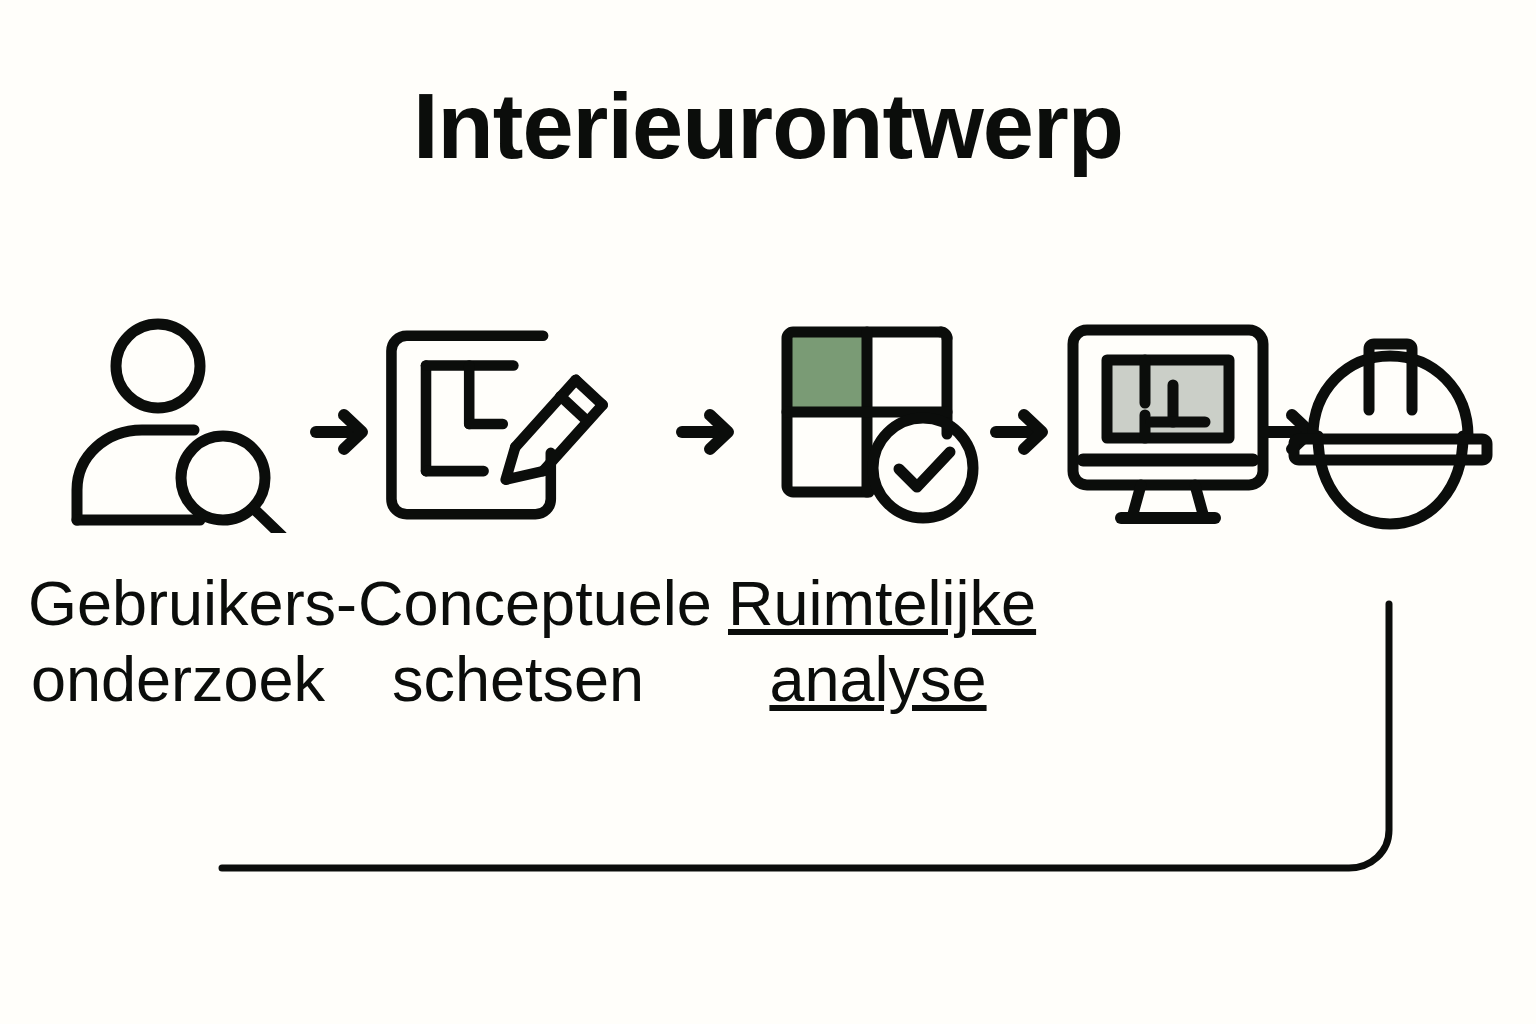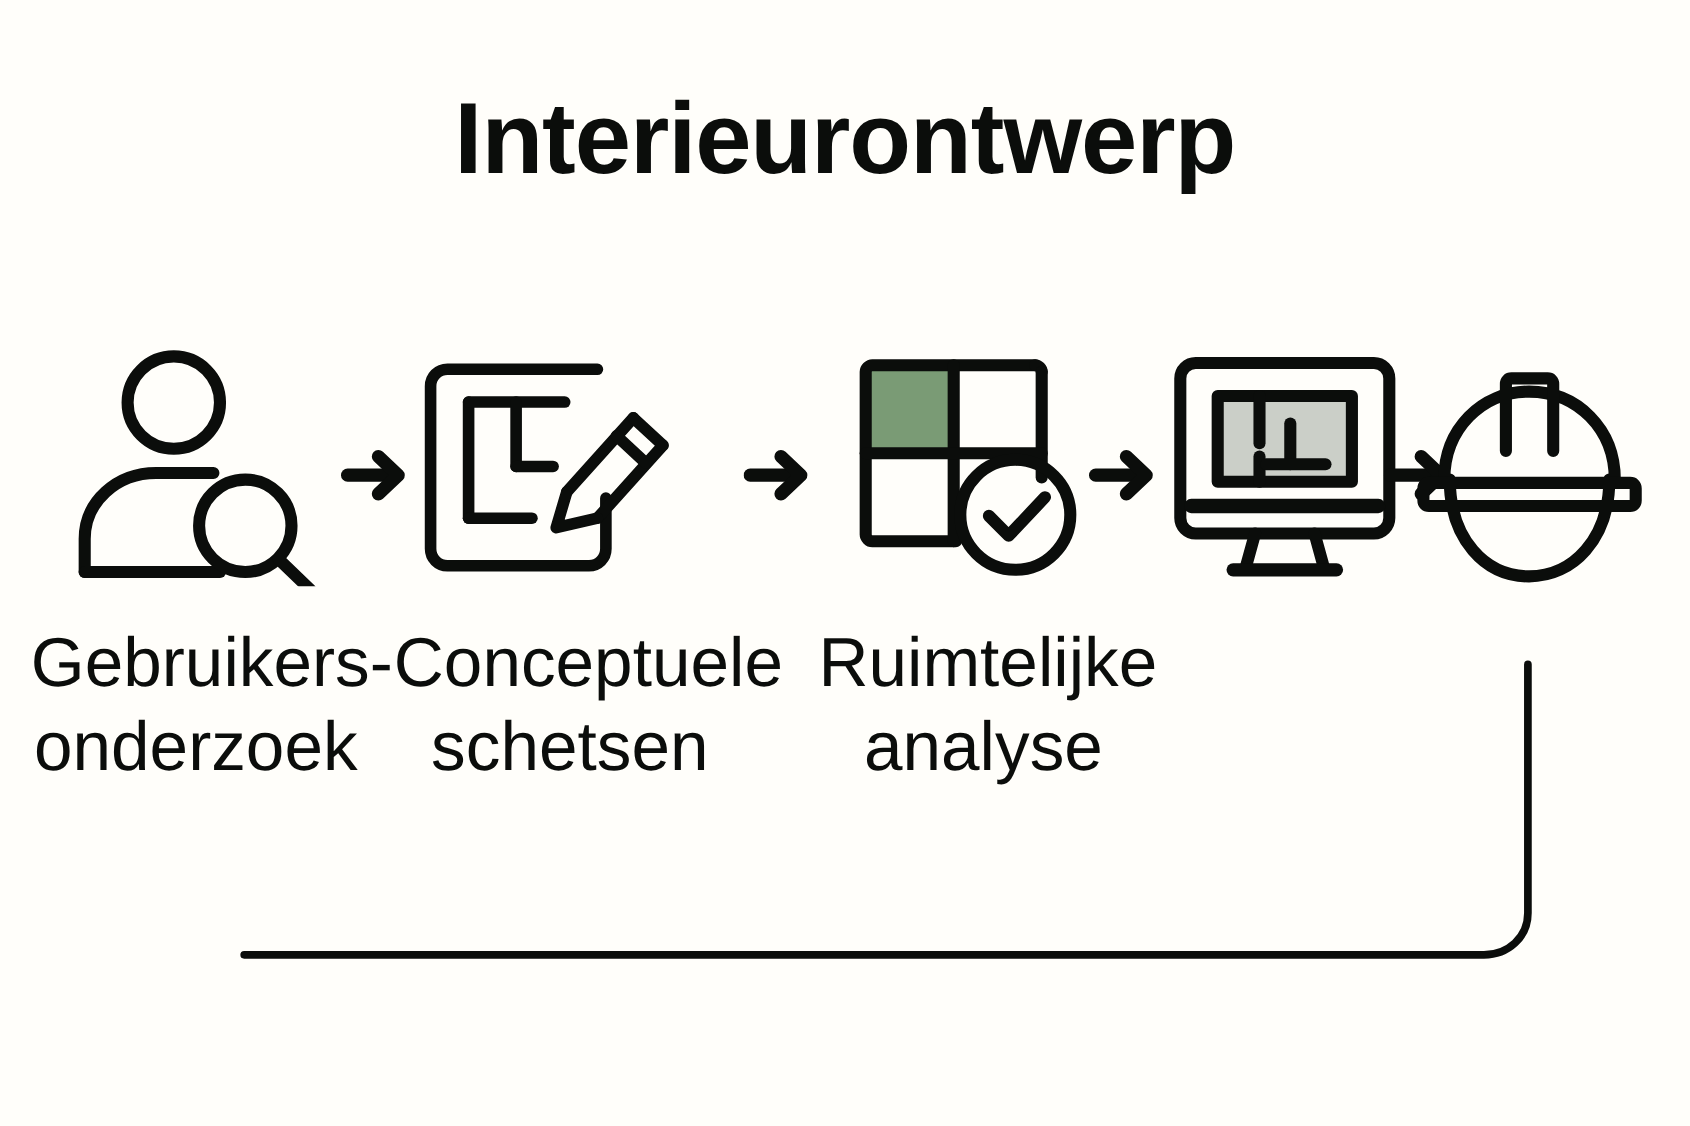--- a/index.html
+++ b/index.html
@@ -82,21 +82,21 @@
     position: absolute;
     top: 0;
     text-align: center;
     font-size: 63px;
     line-height: 1.2;
     color: #0B0D0B;
     white-space: pre-line;
   }
   .label-0 { left: 28px;   width: 300px; }
   .label-1 { left: 358px;  width: 320px; }
-  .label-2 { left: 744px;  width: 300px; }
+  .label-2 { left: 728px;  width: 300px; text-decoration: underline; }
   .label-3 { left: 1040px; width: 240px; }
 
   
   .loop {
     position: absolute;
     left: 0; top: 0;
     width: 1536px;
     height: 1024px;
     pointer-events: none;
   }

